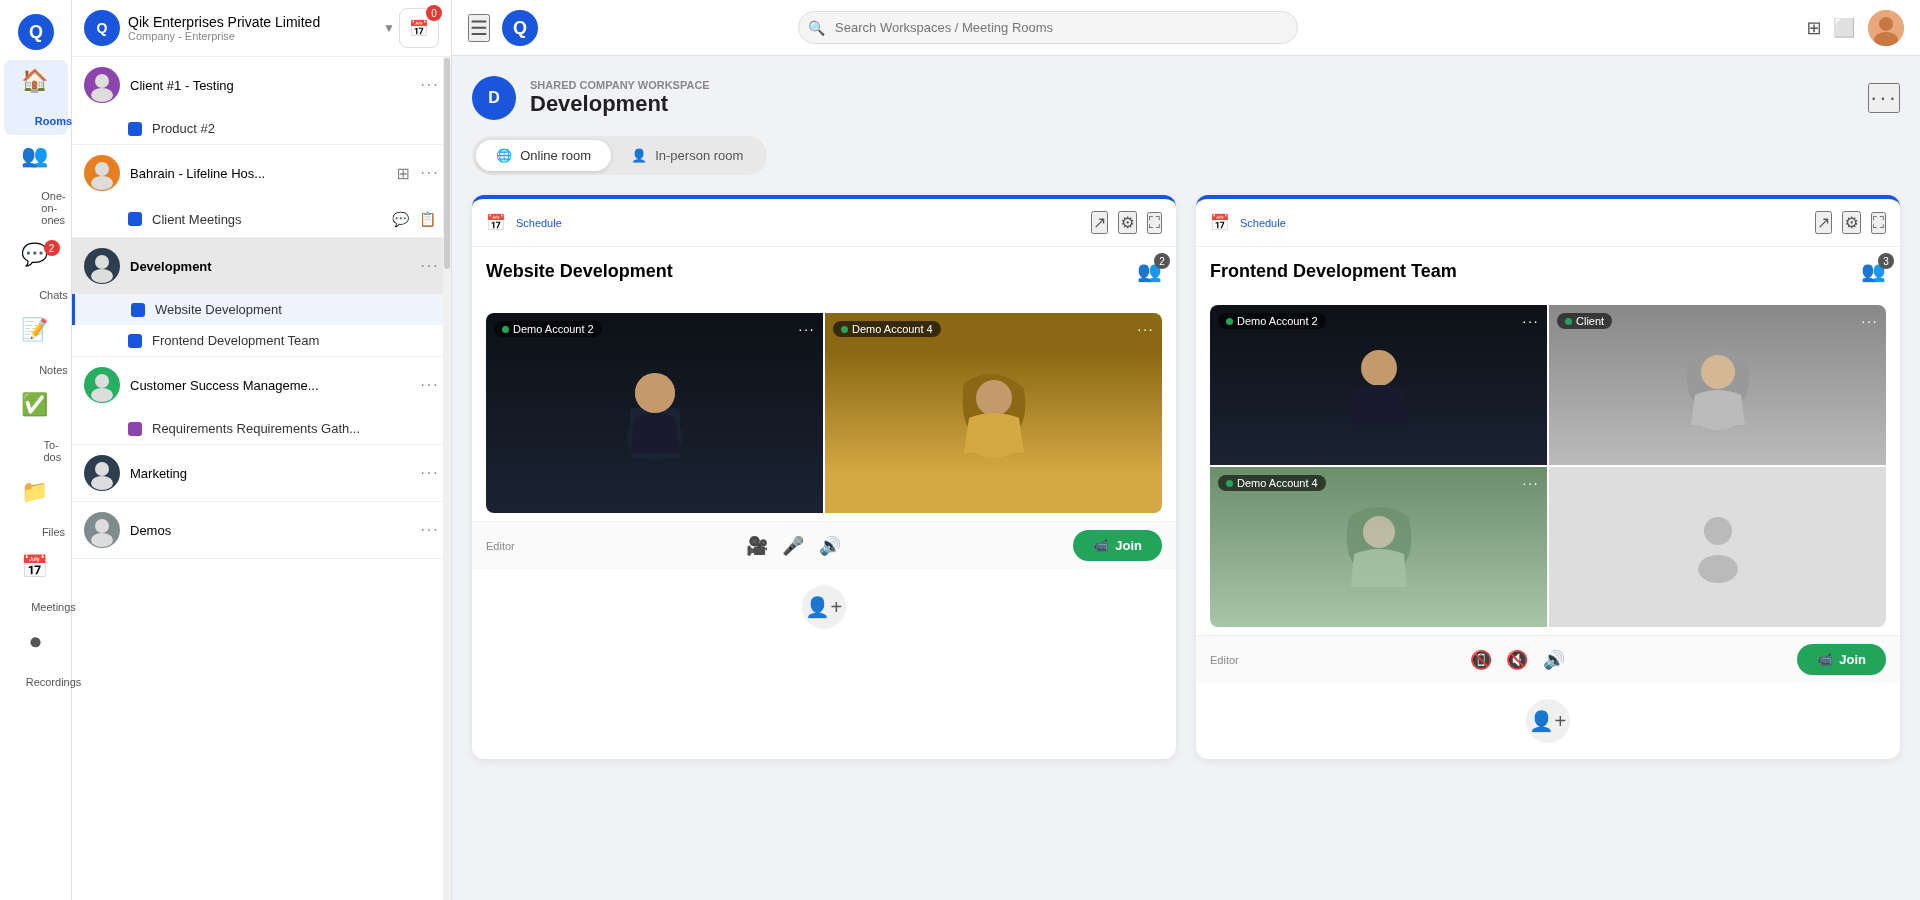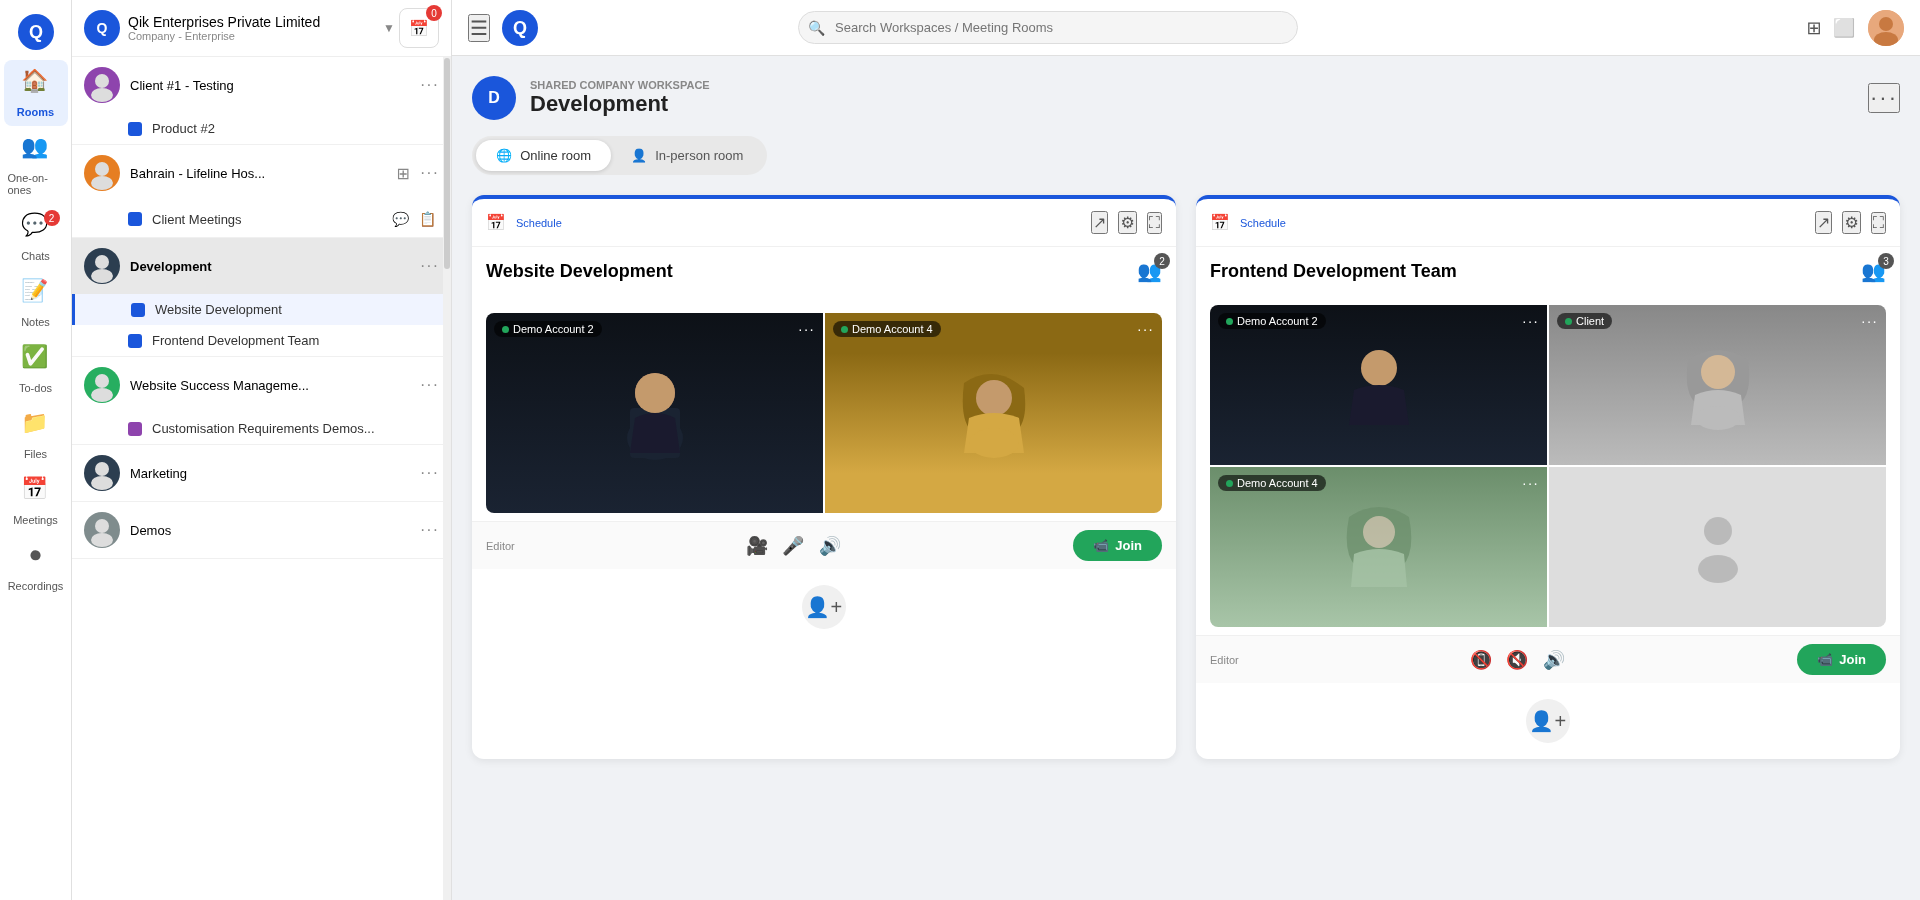--- a/index.html
+++ b/index.html
@@ -31,21 +31,21 @@
       align-items: center;
       padding: 8px 4px;
       cursor: pointer;
       border-radius: 8px;
       width: 64px;
       position: relative;
     }
     .nav-item.active { background: #e8f0fe; }
     .nav-item .nav-icon { font-size: 22px; color: #555; }
     .nav-item.active .nav-icon { color: #1a56db; }
-    .nav-item .nav-label { font-size: 11px; color: #555; margin-top: 12px; }
+    .nav-item .nav-label { font-size: 11px; color: #555; margin-top: 21px; padding-left: 36px; }
     .nav-item.active .nav-label { color: #1a56db; font-weight: 600; }
     .badge {
       position: absolute;
       top: 6px;
       right: 8px;
       background: #e53935;
       color: #fff;
       border-radius: 50%;
       width: 16px;
       height: 16px;
@@ -526,26 +526,26 @@
       </div>
 
       <div class="sidebar-group">
         <div class="sidebar-group-header">
           <div class="group-avatar" style="background:#27ae60;">
             <svg width="36" height="36" viewBox="0 0 36 36">
                 <circle cx="18" cy="14" r="7" fill="#ddd"></circle>
                 <ellipse cx="18" cy="28" rx="11" ry="7" fill="#ddd"></ellipse>
               </svg>
           </div>
-          <span class="group-name">Website Success Manageme...</span>
+          <span class="group-name">Customer Success Manageme...</span>
           <button class="dots-btn">···</button>
         </div>
         <div class="sidebar-subitem">
           <div class="subitem-color" style="background:#8e44ad;"></div>
-          <span class="subitem-name">Customisation Requirements Demos...</span>
+          <span class="subitem-name">Requirements Requirements Gath...</span>
         </div>
       </div>
 
       <div class="sidebar-group">
         <div class="sidebar-group-header">
           <div class="group-avatar" style="background:#2c3e50;">
             <svg width="36" height="36" viewBox="0 0 36 36">
                 <circle cx="18" cy="14" r="7" fill="#ddd"></circle>
                 <ellipse cx="18" cy="28" rx="11" ry="7" fill="#ddd"></ellipse>
               </svg>

